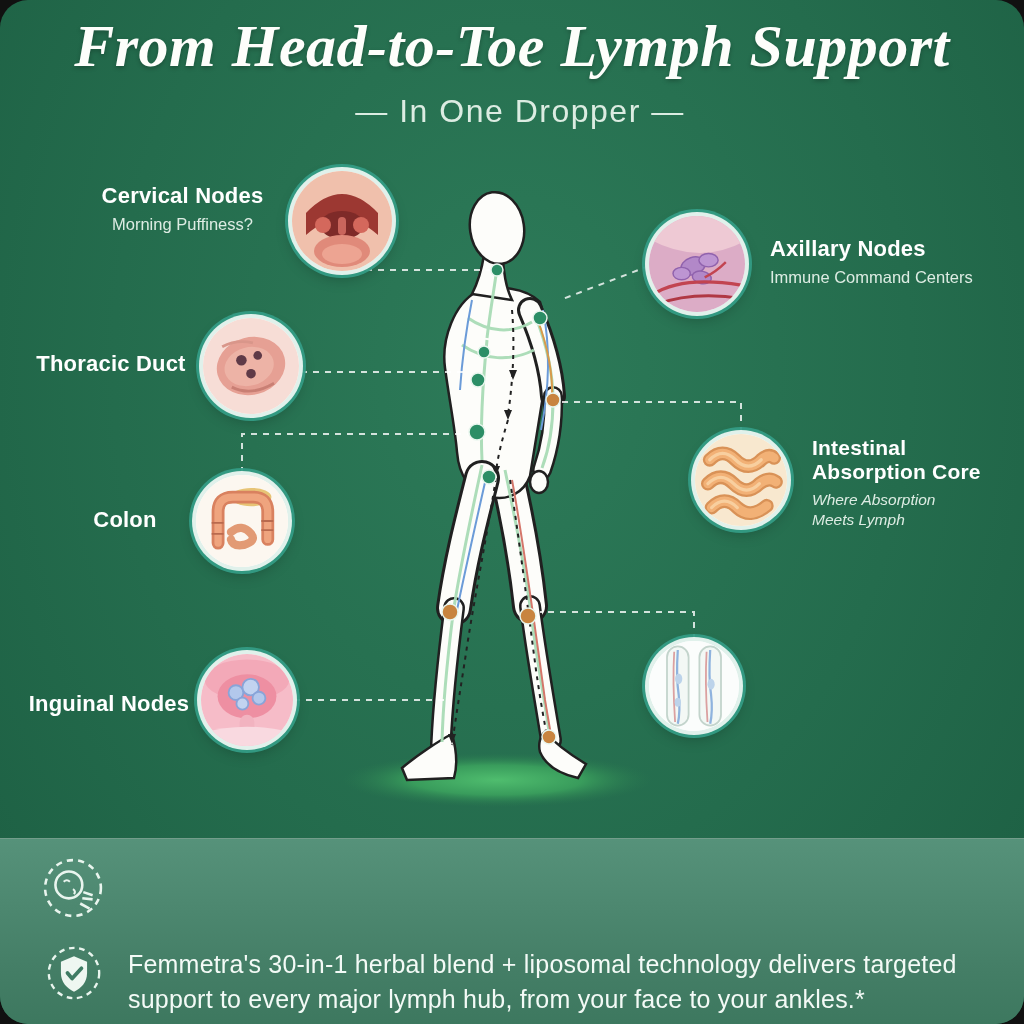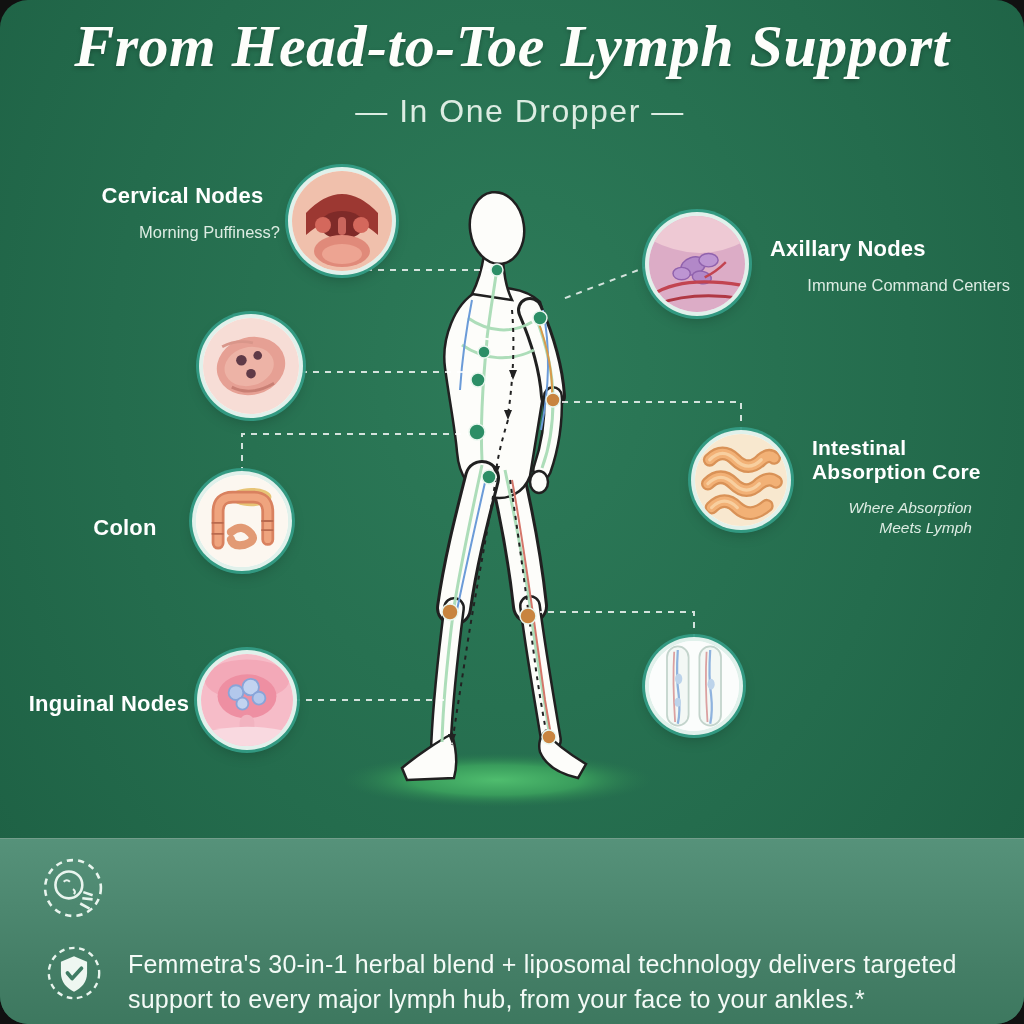--- a/index.html
+++ b/index.html
@@ -18,21 +18,21 @@
     position:absolute;top:93px;left:16px;right:0;text-align:center;
     font-size:32px;font-weight:400;color:#dcece2;letter-spacing:1.5px;
   }
   .bubble{
     position:absolute;border-radius:50%;overflow:hidden;background:#fff;
     box-shadow:0 0 0 4px rgba(234,246,240,.95), 0 0 0 7px rgba(52,156,133,.95), 0 6px 16px rgba(0,0,0,.3);
   }
   .bubble svg{display:block;width:100%;height:100%;}
   .label{position:absolute;color:#fff;}
   .label .t{font-size:22px;font-weight:700;line-height:1.15;letter-spacing:.2px;}
-  .label .s{font-size:16.5px;font-weight:400;color:#ddece3;margin-top:14px;line-height:1.25;text-align:right;}
+  .label .s{font-size:16.5px;font-weight:400;color:#ddece3;margin-top:6px;line-height:1.25;}
   .ctr{text-align:center;}
   .overlay{position:absolute;left:0;top:0;pointer-events:none;}
   .panel{
     position:absolute;left:0;top:838px;width:1024px;height:186px;
     background:linear-gradient(180deg,#56927a 0%, #447e66 70%, #3d785f 100%);
     border-top:1px solid rgba(255,255,255,.28);
   }
   .p-icon{position:absolute;}
   .p-text{position:absolute;font-size:25px;color:#f3faf6;line-height:1.38;letter-spacing:.2px;}
 </style>
@@ -148,34 +148,37 @@
       <path d="M14 42 Q50 4 86 42 L86 64 Q50 32 14 64 Z" fill="#9c3832"></path>
       <ellipse cx="50" cy="54" rx="22" ry="14" fill="#7e2a28"></ellipse>
       <rect x="46" y="46" width="8" height="18" rx="4" fill="#c9655c"></rect>
       <circle cx="31" cy="54" r="8" fill="#d4685c"></circle>
       <circle cx="69" cy="54" r="8" fill="#d4685c"></circle>
       <ellipse cx="50" cy="80" rx="28" ry="16" fill="#e08a7a"></ellipse>
       <ellipse cx="50" cy="83" rx="20" ry="10" fill="#eda492"></ellipse>
     </svg>
   </div>
 
+  <div class="label ctr" style="left:25px;top:351px;width:172px;">
+    <div class="t">Thoracic Duct</div>
+  </div>
   <div class="bubble" style="left:203px;top:318px;width:96px;height:96px;">
     <svg viewBox="0 0 100 100">
       <rect width="100" height="100" fill="#f7ddd6"></rect>
       <ellipse cx="50" cy="50" rx="36" ry="30" fill="#e6a094" transform="rotate(-15 50 50)"></ellipse>
       <ellipse cx="48" cy="50" rx="26" ry="20" fill="#edb3a6" transform="rotate(-15 50 50)"></ellipse>
       <circle cx="40" cy="44" r="5.5" fill="#5f3a47"></circle>
       <circle cx="57" cy="39" r="4.5" fill="#5f3a47"></circle>
       <circle cx="50" cy="58" r="5" fill="#5f3a47"></circle>
       <path d="M30 72 Q50 82 74 68" stroke="#c97f74" stroke-width="3" fill="none"></path>
       <path d="M20 30 Q35 22 52 26" stroke="#d9968a" stroke-width="3" fill="none"></path>
     </svg>
   </div>
 
-  <div class="label ctr" style="left:60px;top:507px;width:130px;margin-top:8px;">
+  <div class="label ctr" style="left:60px;top:507px;width:130px;">
     <div class="t">Colon</div>
   </div>
   <div class="bubble" style="left:196px;top:475px;width:92px;height:92px;">
     <svg viewBox="0 0 100 100">
       <rect width="100" height="100" fill="#fcf7f0"></rect>
       <ellipse cx="60" cy="24" rx="22" ry="10" fill="#e7c476"></ellipse>
       <path d="M24 74 L24 40 Q24 24 40 24 L62 24 Q78 24 78 40 L78 70" stroke="#d9815f" stroke-width="14" fill="none" stroke-linecap="round"></path>
       <path d="M24 74 L24 40 Q24 24 40 24 L62 24 Q78 24 78 40 L78 70" stroke="#efa47e" stroke-width="8" fill="none" stroke-linecap="round"></path>
       <path d="M38 62 Q50 52 60 64 Q66 72 52 76 Q40 78 38 70" stroke="#e29a74" stroke-width="9" fill="none" stroke-linecap="round"></path>
       <path d="M17 52 h13 M17 64 h13 M71 50 h13 M71 60 h13" stroke="#b96a4e" stroke-width="2"></path>

